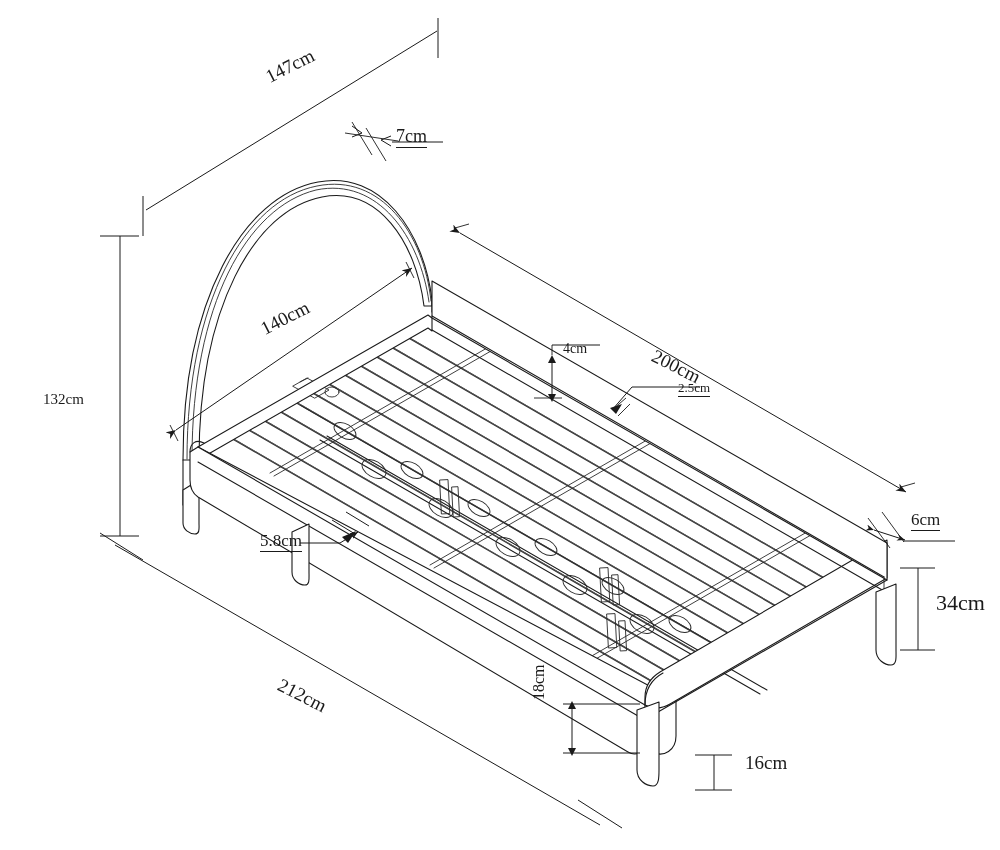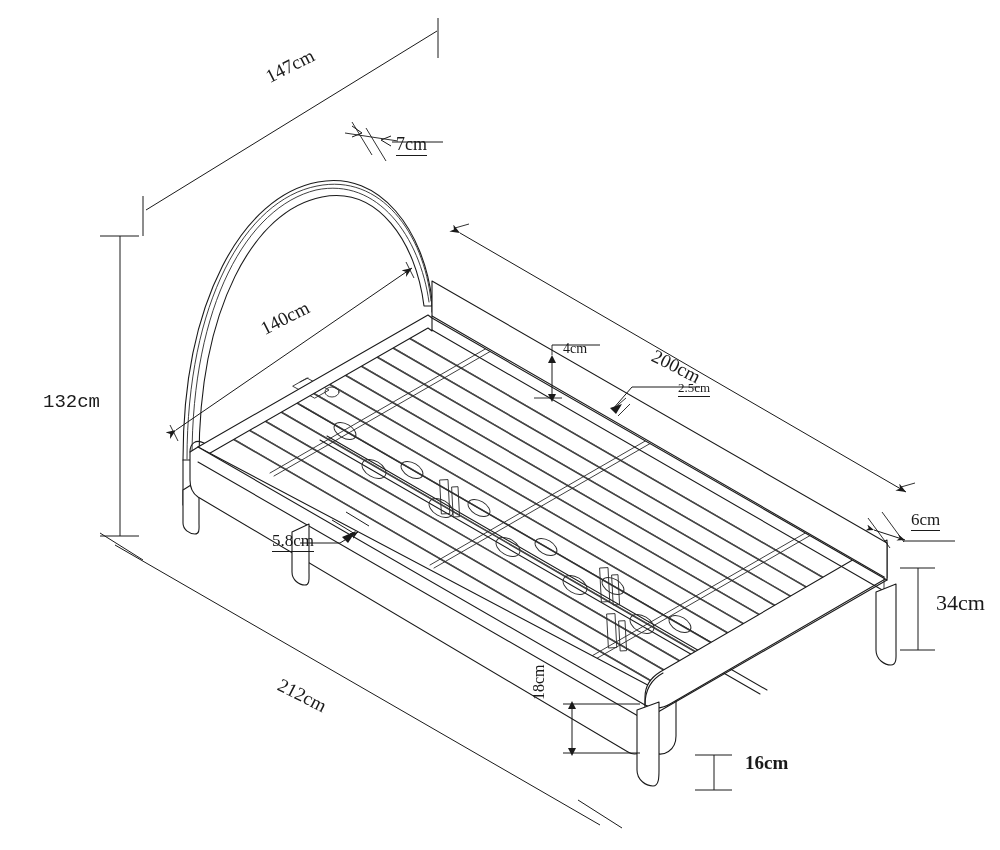--- a/index.html
+++ b/index.html
@@ -311,26 +311,26 @@
 
   <g>
     <line class="dim" x1="695" y1="755" x2="732" y2="755"></line>
     <line class="dim" x1="695" y1="790" x2="732" y2="790"></line>
     <line class="dim" x1="714" y1="755" x2="714" y2="790"></line>
   </g>
 
 </svg>
 
 <div class="dimtext" style="left:262px;top:68px;font-size:19px;transform:rotate(-27deg);transform-origin:left top;">147cm</div>
-<div class="dimtext" style="left:396px;top:134px;font-size:18px;border-bottom:1.4px solid #1a1a1a;">7cm</div>
-<div class="dimtext" style="left:43px;top:391px;font-size:19px;font-family:Liberation Mono, monospace;">132cm</div>
+<div class="dimtext" style="left:396px;top:126px;font-size:18px;border-bottom:1.4px solid #1a1a1a;">7cm</div>
+<div class="dimtext" style="left:43px;top:391px;font-size:15px;">132cm</div>
 <div class="dimtext" style="left:257px;top:320px;font-size:19px;transform:rotate(-27deg);transform-origin:left top;">140cm</div>
 <div class="dimtext" style="left:658px;top:345px;font-size:19px;transform:rotate(27deg);transform-origin:left top;">200cm</div>
 <div class="dimtext" style="left:563px;top:341px;font-size:14px;">4cm</div>
 <div class="dimtext" style="left:641px;top:380px;font-size:13px;border-bottom:1.4px solid #1a1a1a;margin-left:37px;">2.5cm</div>
-<div class="dimtext" style="left:272px;top:531px;font-size:17px;border-bottom:1.4px solid #1a1a1a;">5.8cm</div>
+<div class="dimtext" style="left:260px;top:531px;font-size:17px;border-bottom:1.4px solid #1a1a1a;">5.8cm</div>
 <div class="dimtext" style="left:911px;top:510px;font-size:17px;border-bottom:1.4px solid #1a1a1a;">6cm</div>
 <div class="dimtext" style="left:936px;top:590px;font-size:22px;">34cm</div>
 <div class="dimtext" style="left:530px;top:700px;font-size:16px;transform:rotate(-90deg);transform-origin:left top;">18cm</div>
-<div class="dimtext" style="left:745px;top:752px;font-size:19px;font-weight:bold;">16cm</div>
+<div class="dimtext" style="left:745px;top:752px;font-size:19px;">16cm</div>
 <div class="dimtext" style="left:284px;top:674px;font-size:19px;transform:rotate(27deg);transform-origin:left top;">212cm</div>
 
 </div>
 
 </body></html>

